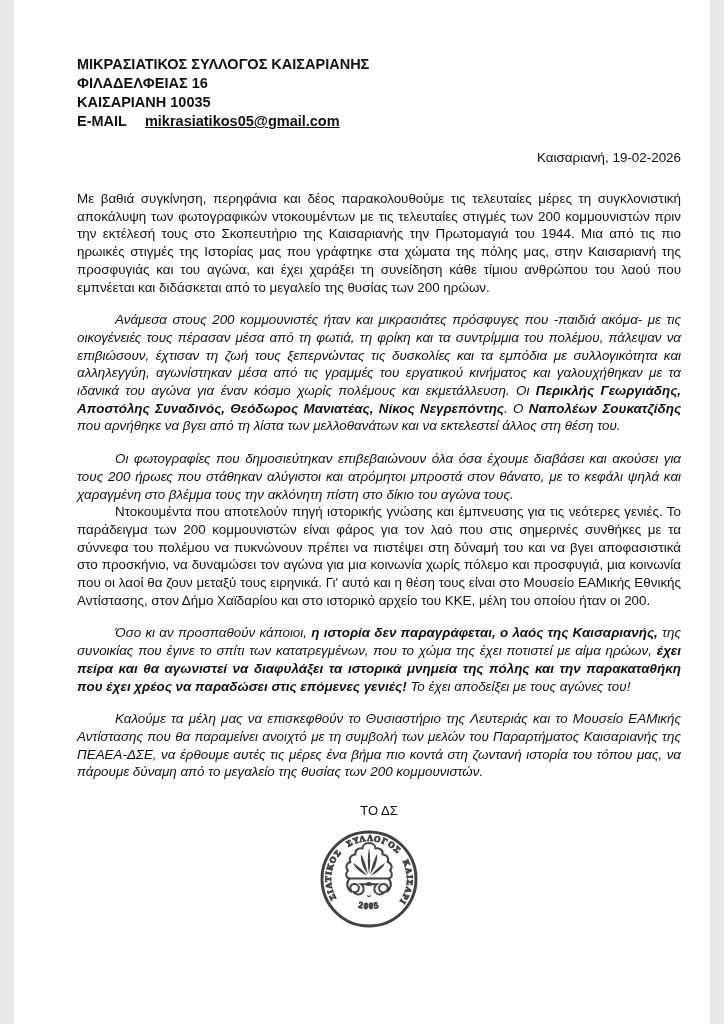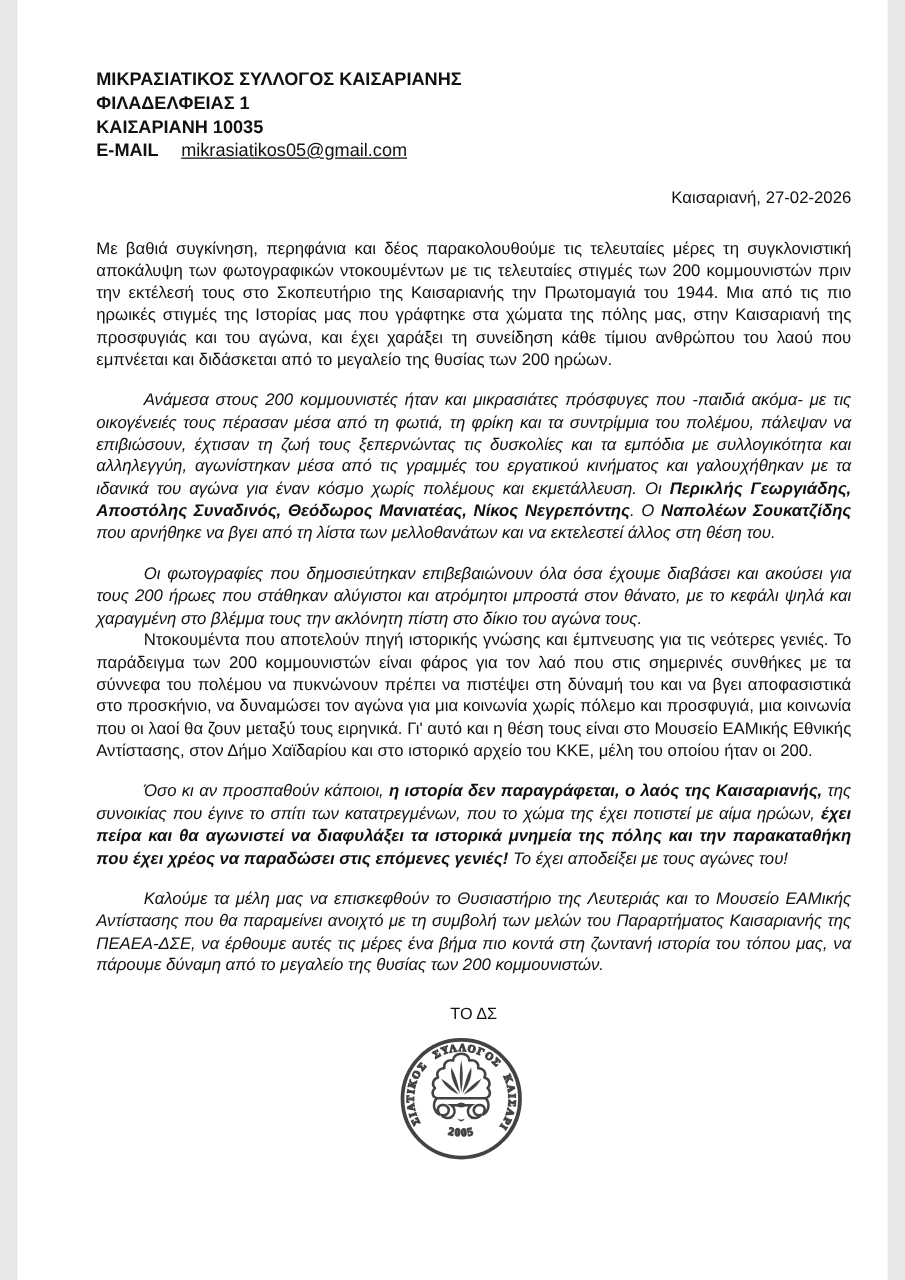--- a/index.html
+++ b/index.html
@@ -19,21 +19,21 @@
     left: 63px;
     top: 55px;
     width: 604px;
   }
   .letterhead { font-weight: bold; font-size: 14.5px; line-height: 19px; }
   .letterhead .hline { white-space: nowrap; }
   .email-label { margin-right: 18px; }
   .email-link {
     color: #111111;
     text-decoration: underline;
-    font-weight: normal;
+    font-weight: bold;
     cursor: pointer;
   }
   .dateline {
     margin-top: 18px;
     text-align: right;
     font-size: 13.4px;
     line-height: 18px;
   }
   .letter-body {
     margin-top: 23px;
@@ -72,28 +72,28 @@
   }
 </style>
 </head>
 <body>
 
 <div class="page" style="background: rgb(255, 255, 255); color: rgb(17, 17, 17);">
   <div class="content">
 
     <div class="letterhead">
       <div class="hline">ΜΙΚΡΑΣΙΑΤΙΚΟΣ ΣΥΛΛΟΓΟΣ ΚΑΙΣΑΡΙΑΝΗΣ</div>
-      <div class="hline">ΦΙΛΑΔΕΛΦΕΙΑΣ 1</div>
+      <div class="hline">ΦΙΛΑΔΕΛΦΕΙΑΣ 16</div>
       <div class="hline">ΚΑΙΣΑΡΙΑΝΗ 10035</div>
       <div class="hline">
         <span class="email-label">E-MAIL</span><a class="email-link">mikrasiatikos05@gmail.com</a>
       </div>
     </div>
 
-    <div class="dateline">Καισαριανή, 27-02-2026</div>
+    <div class="dateline">Καισαριανή, 19-02-2026</div>
 
     <div class="letter-body">
         <p class=""><span>Με βαθιά συγκίνηση, περηφάνια και δέος παρακολουθούμε τις τελευταίες μέρες τη συγκλονιστική αποκάλυψη των φωτογραφικών ντοκουμέντων με τις τελευταίες στιγμές των 200 κομμουνιστών πριν την εκτέλεσή τους στο Σκοπευτήριο της Καισαριανής την Πρωτομαγιά του 1944. Μια από τις πιο ηρωικές στιγμές της Ιστορίας μας που γράφτηκε στα χώματα της πόλης μας, στην Καισαριανή της προσφυγιάς και του αγώνα, και έχει χαράξει τη συνείδηση κάθε τίμιου ανθρώπου του λαού που εμπνέεται και διδάσκεται από το μεγαλείο της θυσίας των 200 ηρώων.</span></p>
         <p class="indent space-before"><span>Ανάμεσα στους 200 κομμουνιστές ήταν και μικρασιάτες πρόσφυγες που -παιδιά ακόμα- με τις οικογένειές τους πέρασαν μέσα από τη φωτιά, τη φρίκη και τα συντρίμμια του πολέμου, πάλεψαν να επιβιώσουν, έχτισαν τη ζωή τους ξεπερνώντας τις δυσκολίες και τα εμπόδια με συλλογικότητα και αλληλεγγύη, αγωνίστηκαν μέσα από τις γραμμές του εργατικού κινήματος και γαλουχήθηκαν με τα ιδανικά του αγώνα για έναν κόσμο χωρίς πολέμους και εκμετάλλευση. Οι </span><b>Περικλής Γεωργιάδης, Αποστόλης Συναδινός, Θεόδωρος Μανιατέας, Νίκος Νεγρεπόντης</b><span>. Ο </span><b>Ναπολέων Σουκατζίδης</b><span> που αρνήθηκε να βγει από τη λίστα των μελλοθανάτων και να εκτελεστεί άλλος στη θέση του.</span></p>
         <p class="indent space-before"><span>Οι φωτογραφίες που δημοσιεύτηκαν επιβεβαιώνουν όλα όσα έχουμε διαβάσει και ακούσει για τους 200 ήρωες που στάθηκαν αλύγιστοι και ατρόμητοι μπροστά στον θάνατο, με το κεφάλι ψηλά και χαραγμένη στο βλέμμα τους την ακλόνητη πίστη στο δίκιο του αγώνα τους.</span></p>
         <p class="indent "><span>Ντοκουμέντα που αποτελούν πηγή ιστορικής γνώσης και έμπνευσης για τις νεότερες γενιές. Το παράδειγμα των 200 κομμουνιστών είναι φάρος για τον λαό που στις σημερινές συνθήκες με τα σύννεφα του πολέμου να πυκνώνουν πρέπει να πιστέψει στη δύναμή του και να βγει αποφασιστικά στο προσκήνιο, να δυναμώσει τον αγώνα για μια κοινωνία χωρίς πόλεμο και προσφυγιά, μια κοινωνία που οι λαοί θα ζουν μεταξύ τους ειρηνικά. Γι' αυτό και η θέση τους είναι στο Μουσείο ΕΑΜικής Εθνικής Αντίστασης, στον Δήμο Χαϊδαρίου και στο ιστορικό αρχείο του ΚΚΕ, μέλη του οποίου ήταν οι 200.</span></p>
         <p class="indent space-before"><span>Όσο κι αν προσπαθούν κάποιοι, </span><b>η ιστορία δεν παραγράφεται, ο λαός της Καισαριανής,</b><span> της συνοικίας που έγινε το σπίτι των κατατρεγμένων, που το χώμα της έχει ποτιστεί με αίμα ηρώων, </span><b>έχει πείρα και θα αγωνιστεί να διαφυλάξει τα ιστορικά μνημεία της πόλης και την παρακαταθήκη που έχει χρέος να παραδώσει στις επόμενες γενιές!</b><span> Το έχει αποδείξει με τους αγώνες του!</span></p>
         <p class="indent space-before"><span>Καλούμε τα μέλη μας να επισκεφθούν το Θυσιαστήριο της Λευτεριάς και το Μουσείο ΕΑΜικής Αντίστασης που θα παραμείνει ανοιχτό με τη συμβολή των μελών του Παραρτήματος Καισαριανής της ΠΕΑΕΑ-ΔΣΕ, να έρθουμε αυτές τις μέρες ένα βήμα πιο κοντά στη ζωντανή ιστορία του τόπου μας, να πάρουμε δύναμη από το μεγαλείο της θυσίας των 200 κομμουνιστών.</span></p>
       </div>
 

